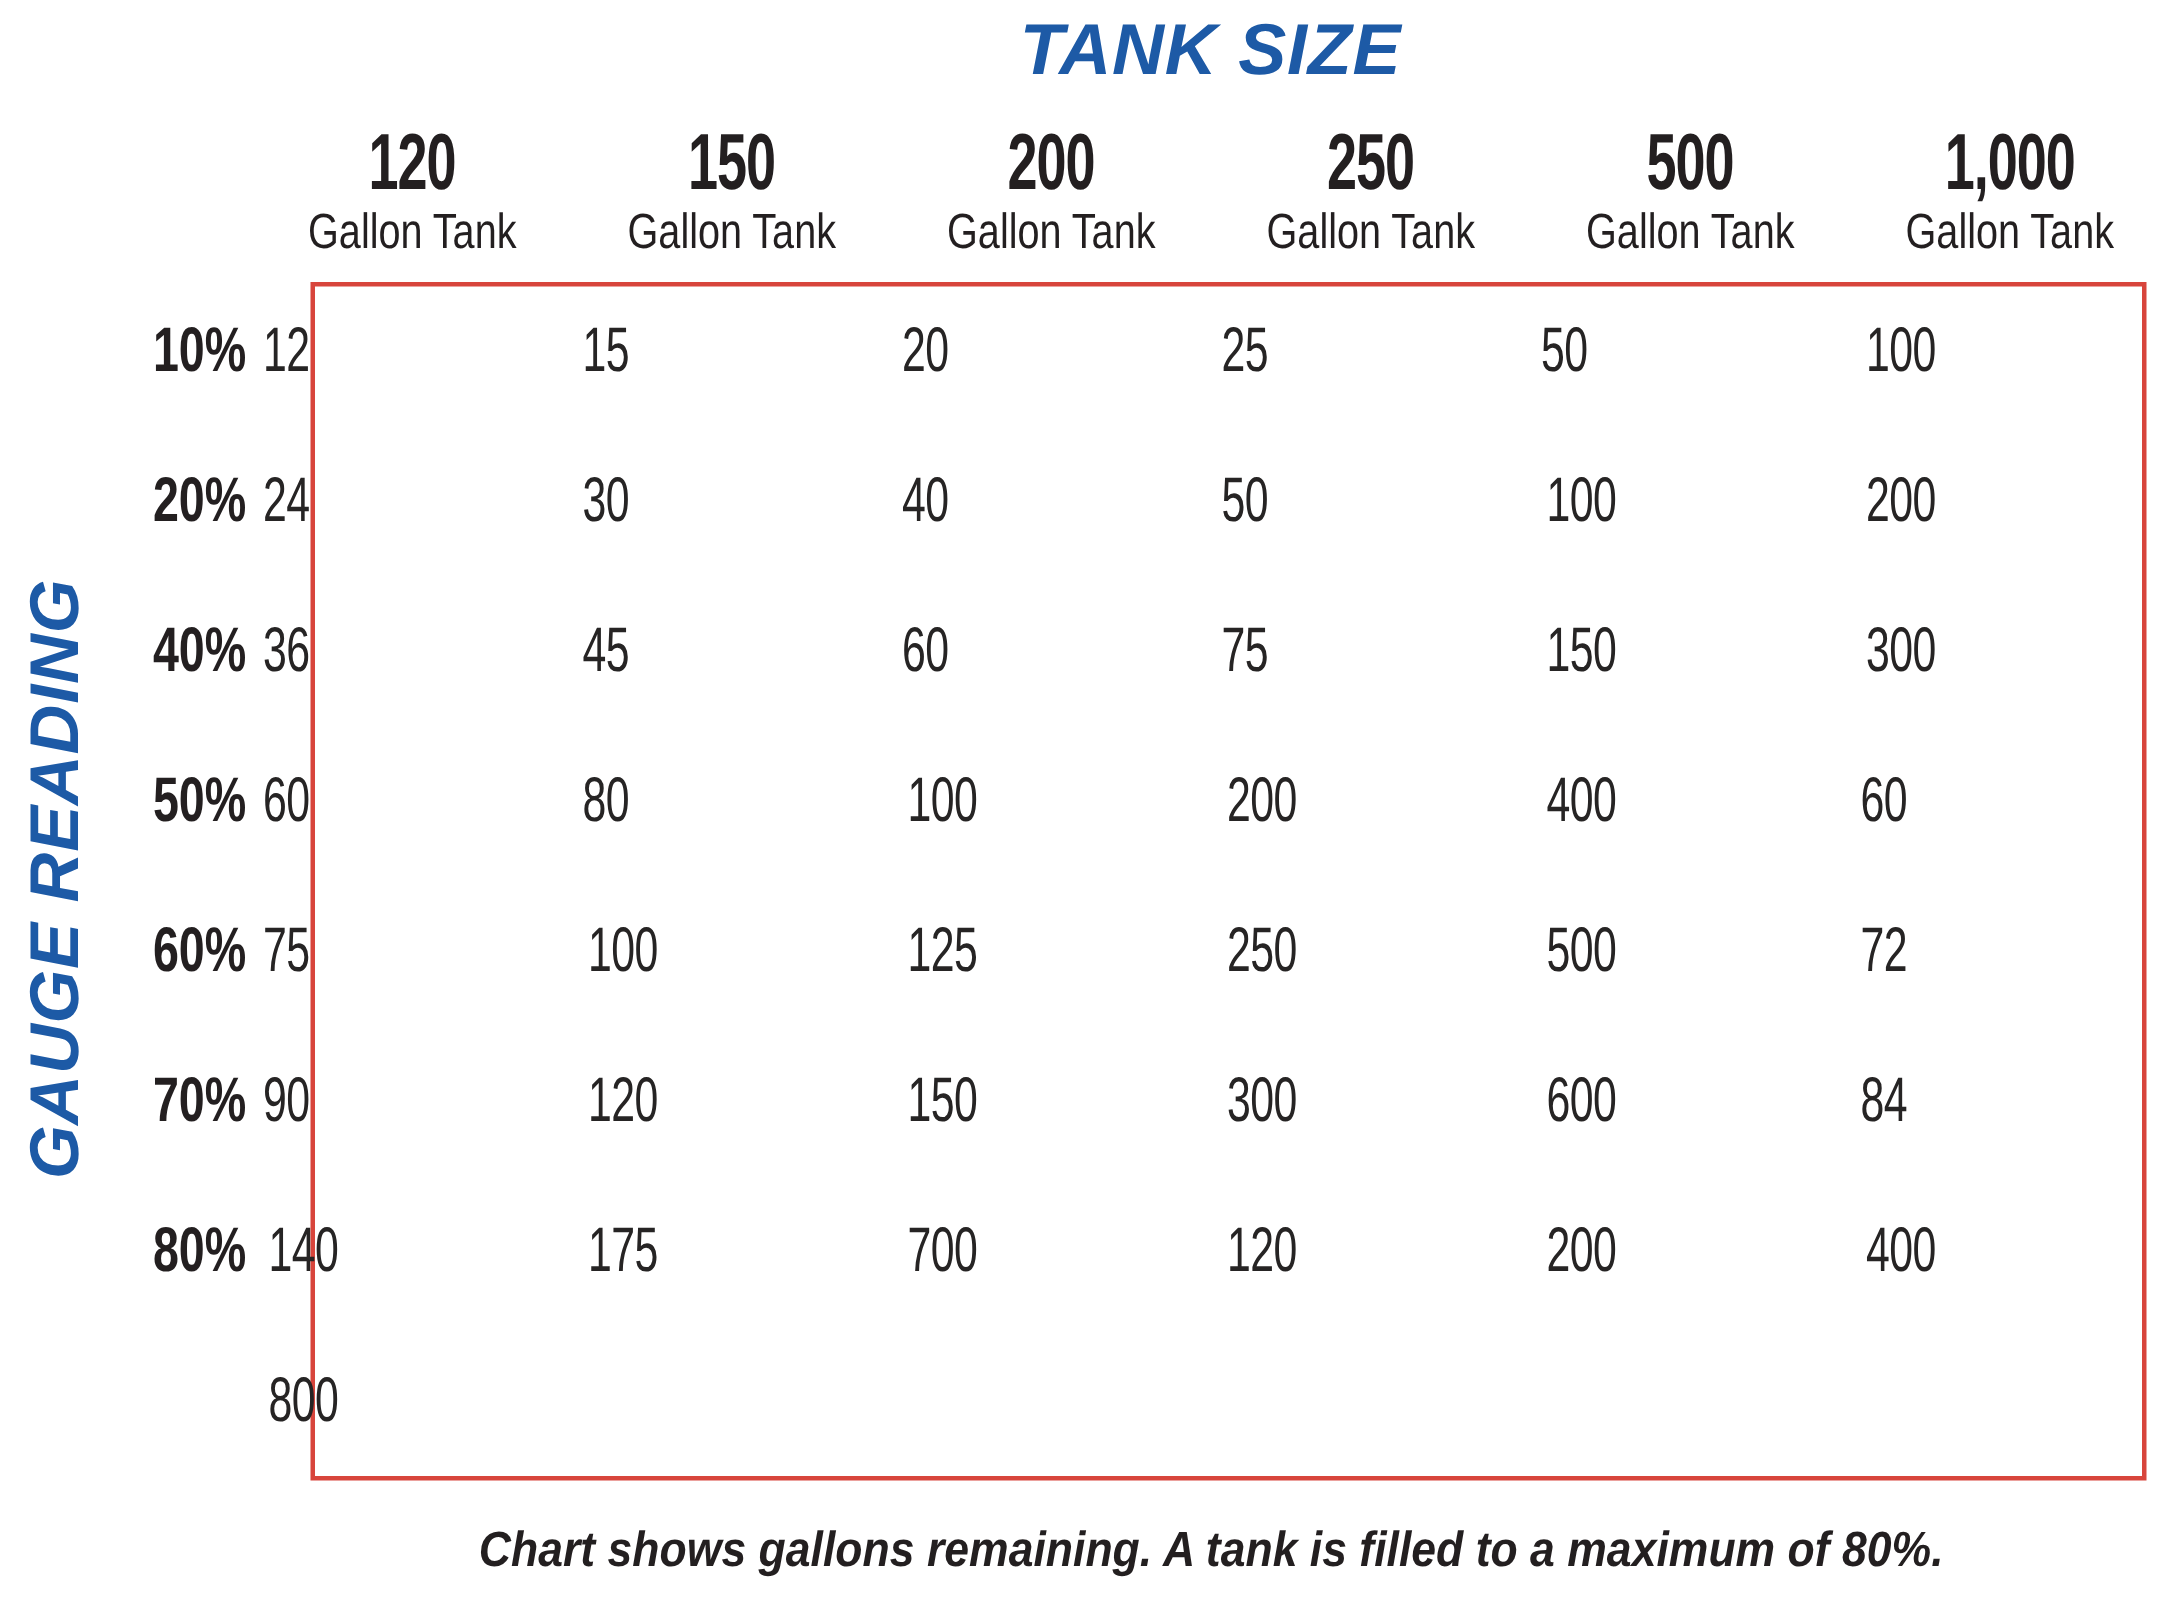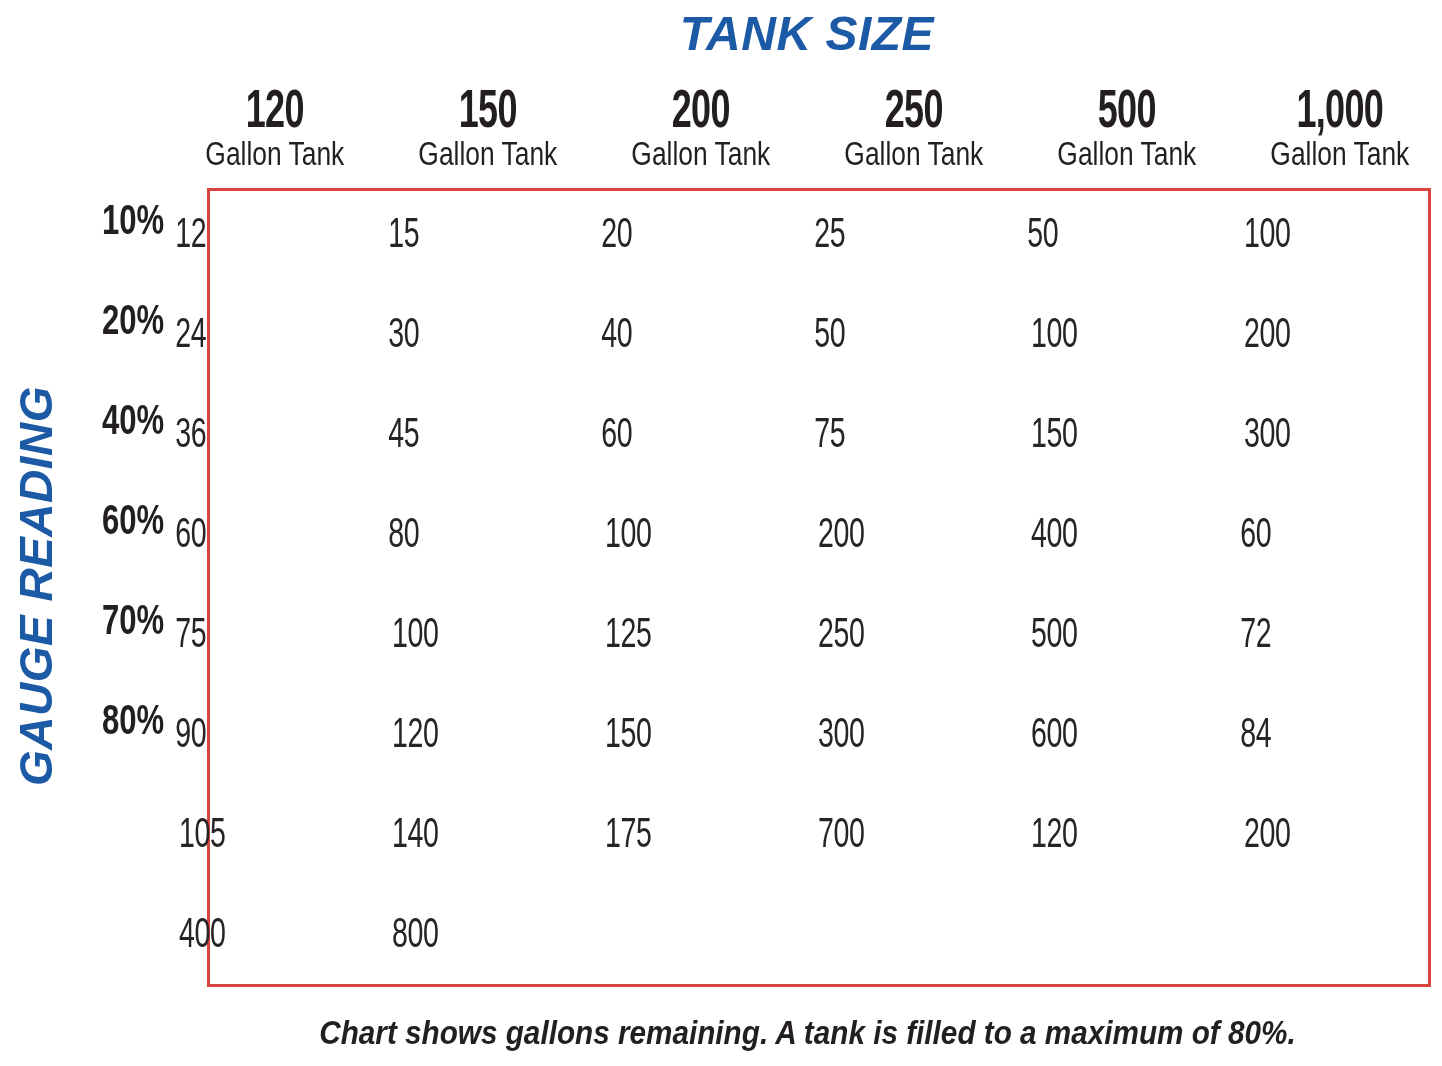--- a/index.html
+++ b/index.html
@@ -59,21 +59,21 @@
     font-size: 46px;
     font-weight: 700;
     font-style: italic;
     color: #1d5aa6;
     white-space: nowrap;
     letter-spacing: 0.5px;
   }
   
   .row-labels {
     position: absolute;
-    left: 83px; top: 170px; width: 100px; height: 800px;
+    left: 83px; top: 183px; width: 100px; height: 800px;
     display: grid;
     grid-template-rows: repeat(8, 1fr);
   }
   .row-label {
     display: flex; align-items: center; justify-content: center;
   }
   .row-label span {
     display: inline-block;
     font-size: 42px;
     font-weight: 700;
@@ -162,20 +162,23 @@
     <div class="row-label">
         <span>10%</span>
       </div>
     <div class="row-label">
         <span>20%</span>
       </div>
     <div class="row-label">
         <span>40%</span>
       </div>
     <div class="row-label">
+        <span>50%</span>
+      </div>
+    <div class="row-label">
         <span>60%</span>
       </div>
     <div class="row-label">
         <span>70%</span>
       </div>
     <div class="row-label">
         <span>80%</span>
       </div>
   </div>
 
@@ -288,23 +291,20 @@
       </div>
     <div class="cell">
         <span>300</span>
       </div>
     <div class="cell">
         <span>600</span>
       </div>
 
     <div class="cell">
         <span>84</span>
-      </div>
-    <div class="cell">
-        <span>105</span>
       </div>
     <div class="cell">
         <span>140</span>
       </div>
     <div class="cell">
         <span>175</span>
       </div>
     <div class="cell">
         <span>700</span>
       </div>

